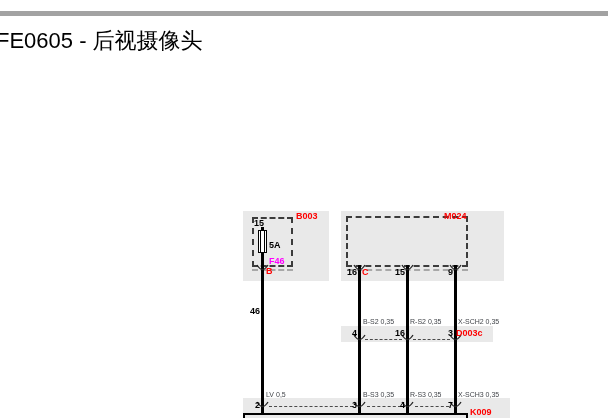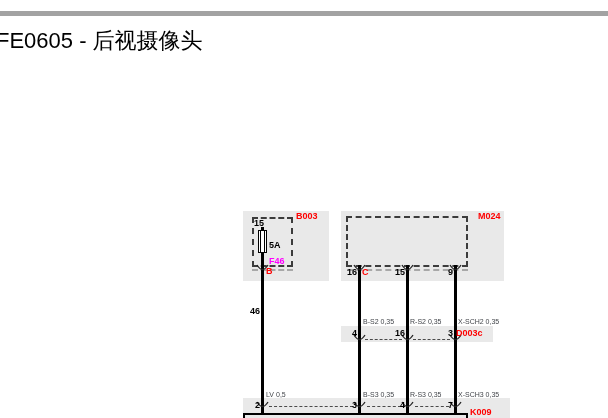--- a/index.html
+++ b/index.html
@@ -52,21 +52,21 @@
   <div class="abs fusebody" style="left:258px;top:230px;">
       <span class="inner"></span>
     </div>
   <div class="abs fuse-id" style="left:269px;top:228px;margin-top:28px;">F46</div>
   <div class="abs fuse-rating" style="left:269px;top:240px;">5A</div>
   <div class="abs pin" style="left:236px;top:266px;margin-top:40px;">46</div>
   <div class="abs conn-letter" style="left:266px;top:266px;">B</div>
 
   <div class="abs dashbox" style="left:346px;top:216px;width:122px;height:51px;"></div>
   <div class="abs graydash" style="left:347px;top:269px;width:121px;"></div>
-  <div class="abs comp-id" style="left:478px;top:211px;">M024</div>
+  <div class="abs comp-id" style="left:444px;top:211px;">M024</div>
   <div class="abs pin" style="left:333px;top:267px;">16</div>
   <div class="abs conn-letter" style="left:362px;top:267px;">C</div>
   <div class="abs pin" style="left:381px;top:267px;">15</div>
   <div class="abs pin" style="left:429px;top:267px;">9</div>
 
   <div class="abs wire" style="left:261px;top:227px;height:187px;"></div>
   <div class="abs wire" style="left:358px;top:265px;height:149px;"></div>
   <div class="abs wire" style="left:406px;top:265px;height:149px;"></div>
   <div class="abs wire" style="left:454px;top:265px;height:149px;"></div>
 

